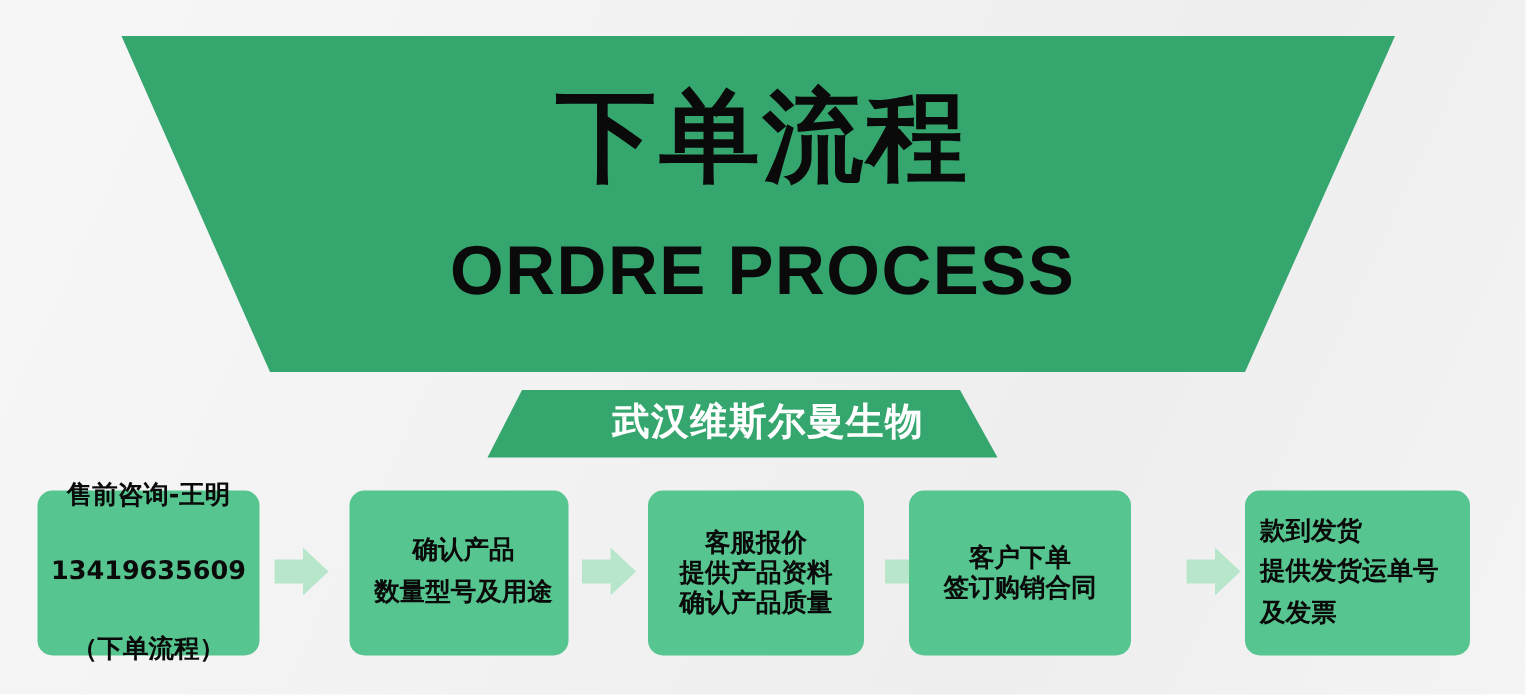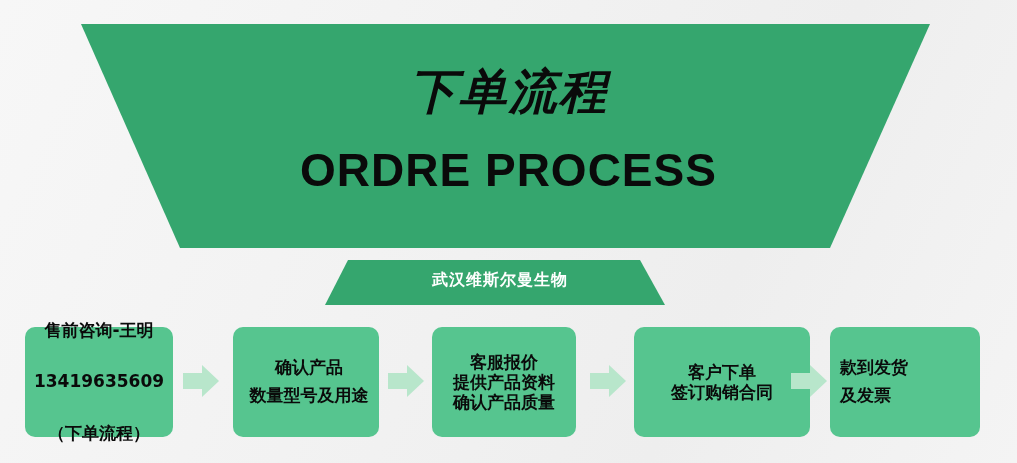--- a/index.html
+++ b/index.html
@@ -39,30 +39,29 @@
     top: 0;
     width: 1017px;
     height: 252px;
     display: flex;
     flex-direction: column;
     align-items: center;
     justify-content: center;
     pointer-events: none;
   }
   .hero-title-cn {
-    font-size: 48px;
+    font-size: 67px;
     font-weight: bold;
     color: #0a0a0a;
     letter-spacing: 2px;
     line-height: 1;
     margin: 12px;
     padding: 0;
     margin-top: 8px;
     font-family: "DejaVu Sans", "Liberation Sans", sans-serif;
-    font-style: italic;
   }
   .hero-title-en {
     font-size: 46px;
     font-weight: bold;
     color: #0a0a0a;
     letter-spacing: 1px;
     line-height: 1;
     margin: 0;
     padding: 0;
     margin-top: 20px;
@@ -77,28 +76,28 @@
     width: 380px;
     height: 52px;
   }
   .sub-banner svg {
     display: block;
     width: 380px;
     height: 52px;
   }
   .sub-banner-label {
     position: absolute;
-    left: 0;
+    left: 12px;
     top: 0;
     width: 380px;
     height: 48px;
     display: flex;
     align-items: center;
     justify-content: center;
-    font-size: 16px;
+    font-size: 25px;
     font-weight: bold;
     color: #ffffff;
     letter-spacing: 1px;
     font-family: "DejaVu Sans", "Liberation Sans", sans-serif;
     pointer-events: none;
   }
 
   
   .flow {
     position: absolute;
@@ -198,30 +197,31 @@
       <div class="step-line">提供产品资料</div>
       <div class="step-line">确认产品质量</div>
     </div>
 
     <div class="arrow" style="left:588px;">
       <svg viewBox="0 0 40 36" xmlns="http://www.w3.org/2000/svg">
         <polygon points="2,10 21,10 21,2 38,18 21,34 21,26 2,26" fill="#b8e6cb"></polygon>
       </svg>
     </div>
 
-    <div class="step-box tight" style="left:634px; width:176px;">
+    <div class="step-box tight" style="left:606px; width:148px;">
       <div class="step-line">客户下单</div>
       <div class="step-line">签订购销合同</div>
     </div>
 
     <div class="arrow" style="left:789px;">
       <svg viewBox="0 0 40 36" xmlns="http://www.w3.org/2000/svg">
         <polygon points="2,10 21,10 21,2 38,18 21,34 21,26 2,26" fill="#b8e6cb"></polygon>
       </svg>
     </div>
 
     <div class="step-box loose align-left" style="left:830px; width:150px;">
       <div class="step-line">款到发货</div>
+      <div class="step-line">提供发货运单号</div>
       <div class="step-line">及发票</div>
     </div>
 
   </div>
 </div>
 
 </body></html>

